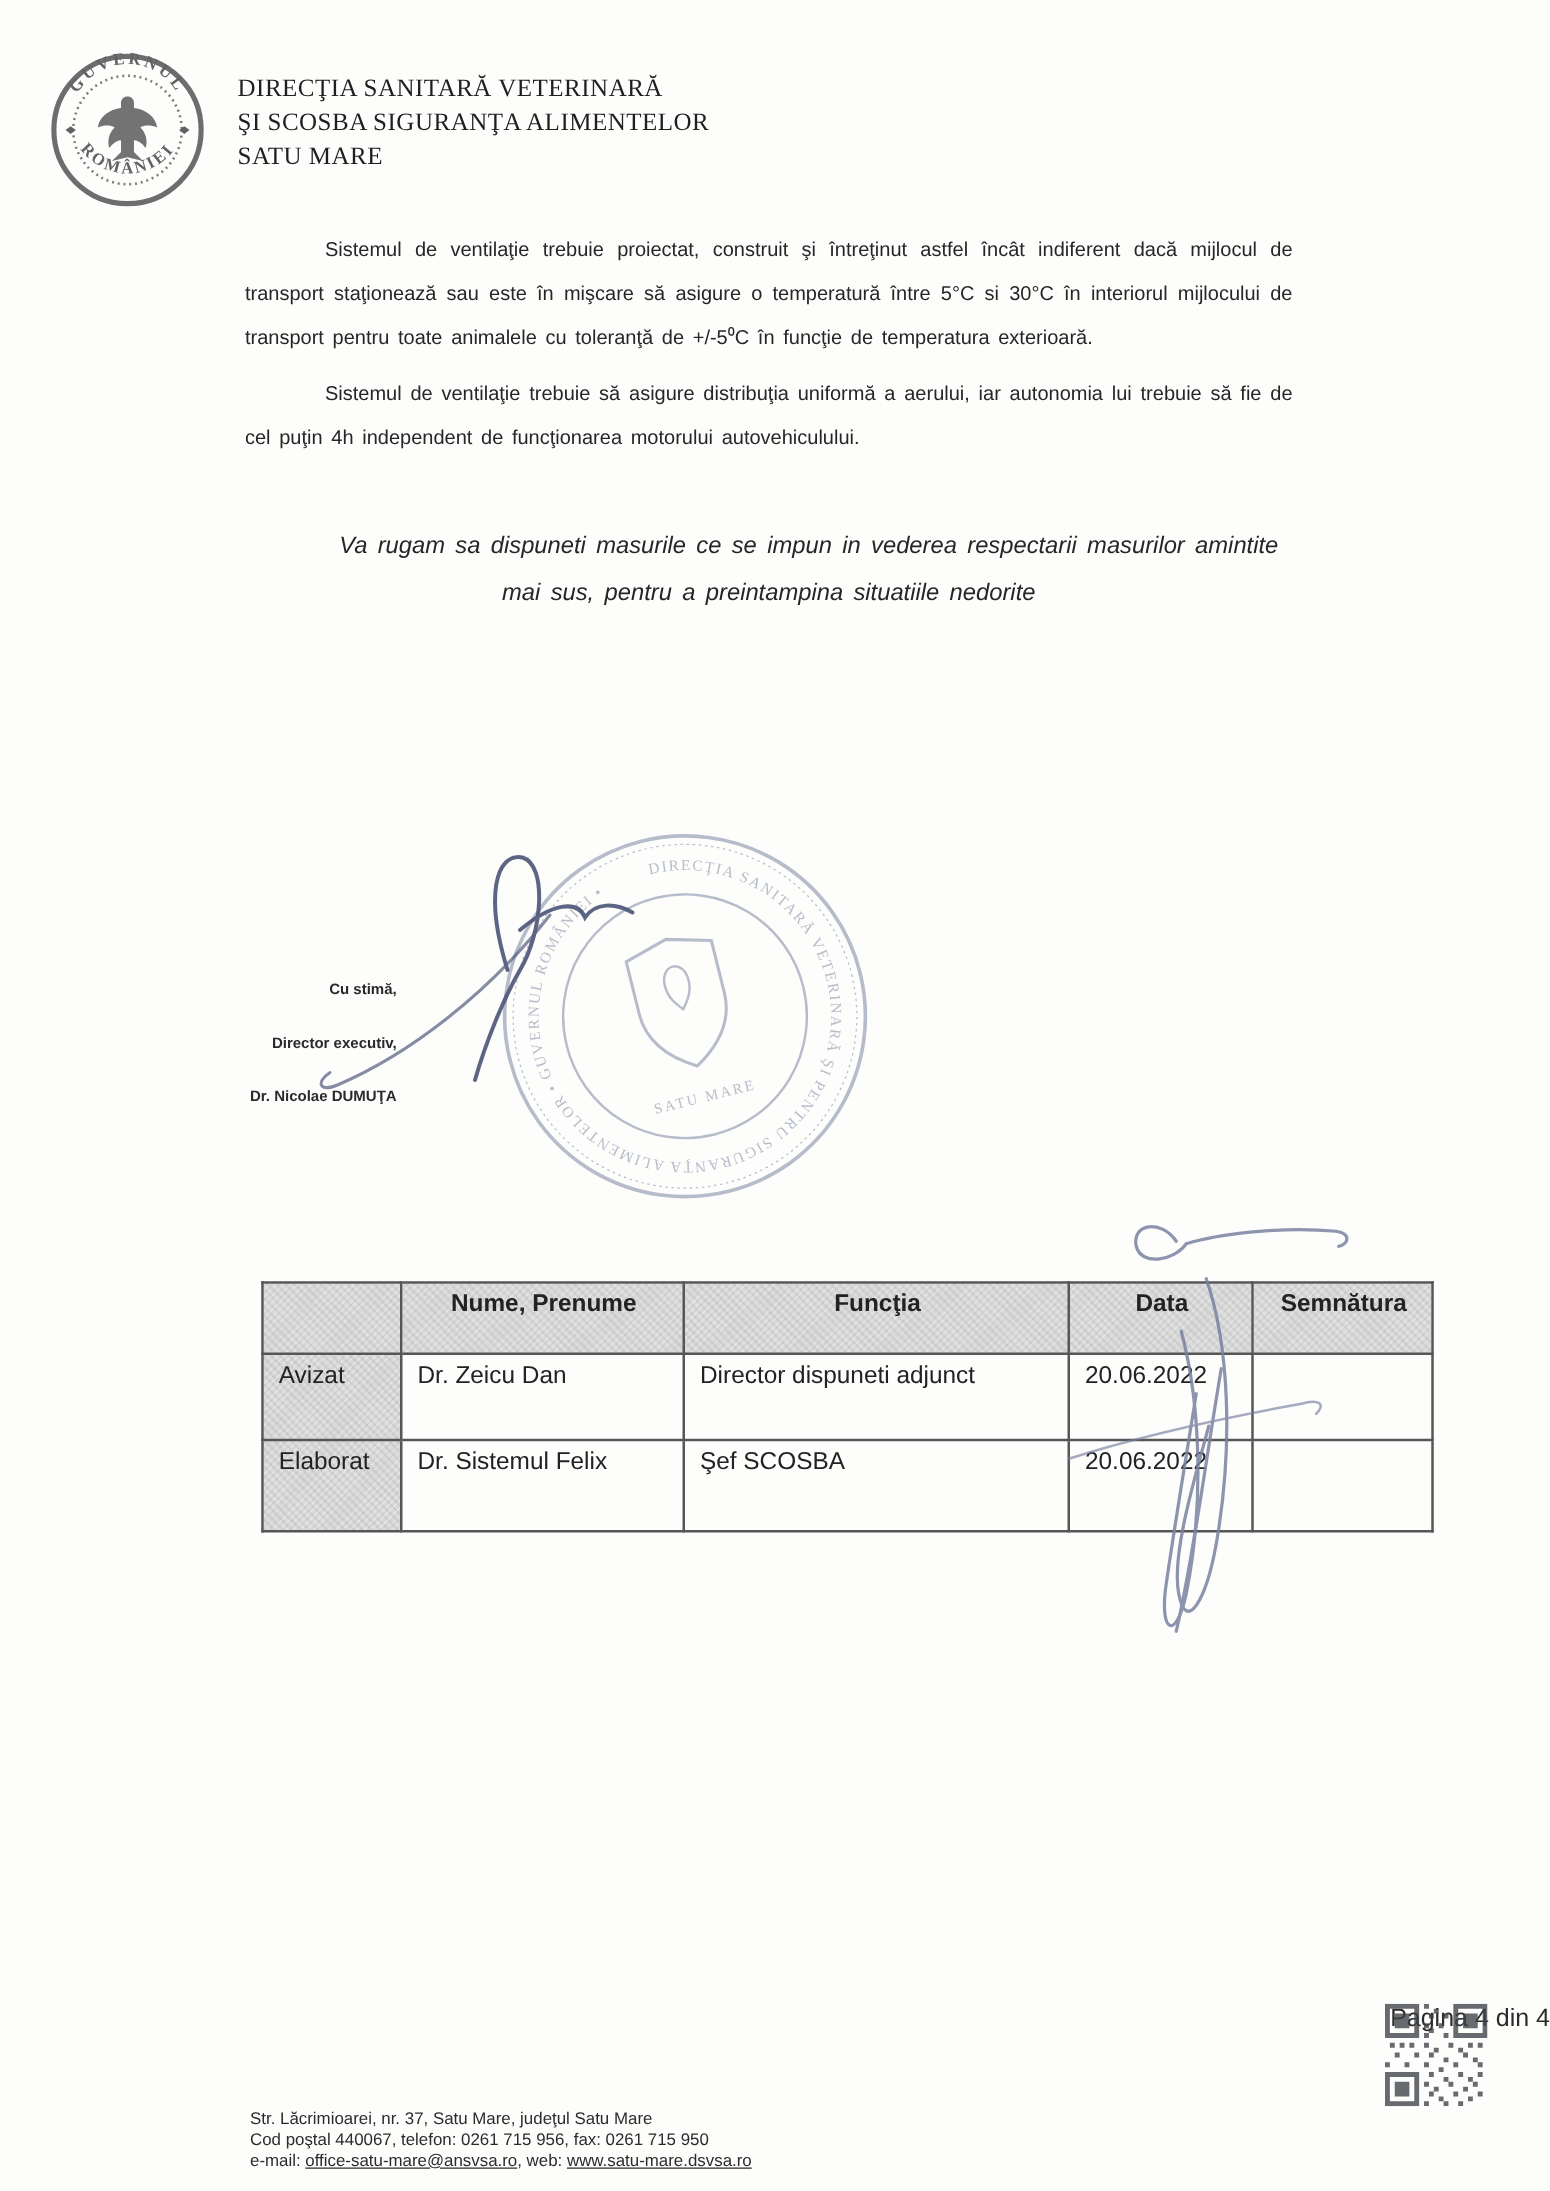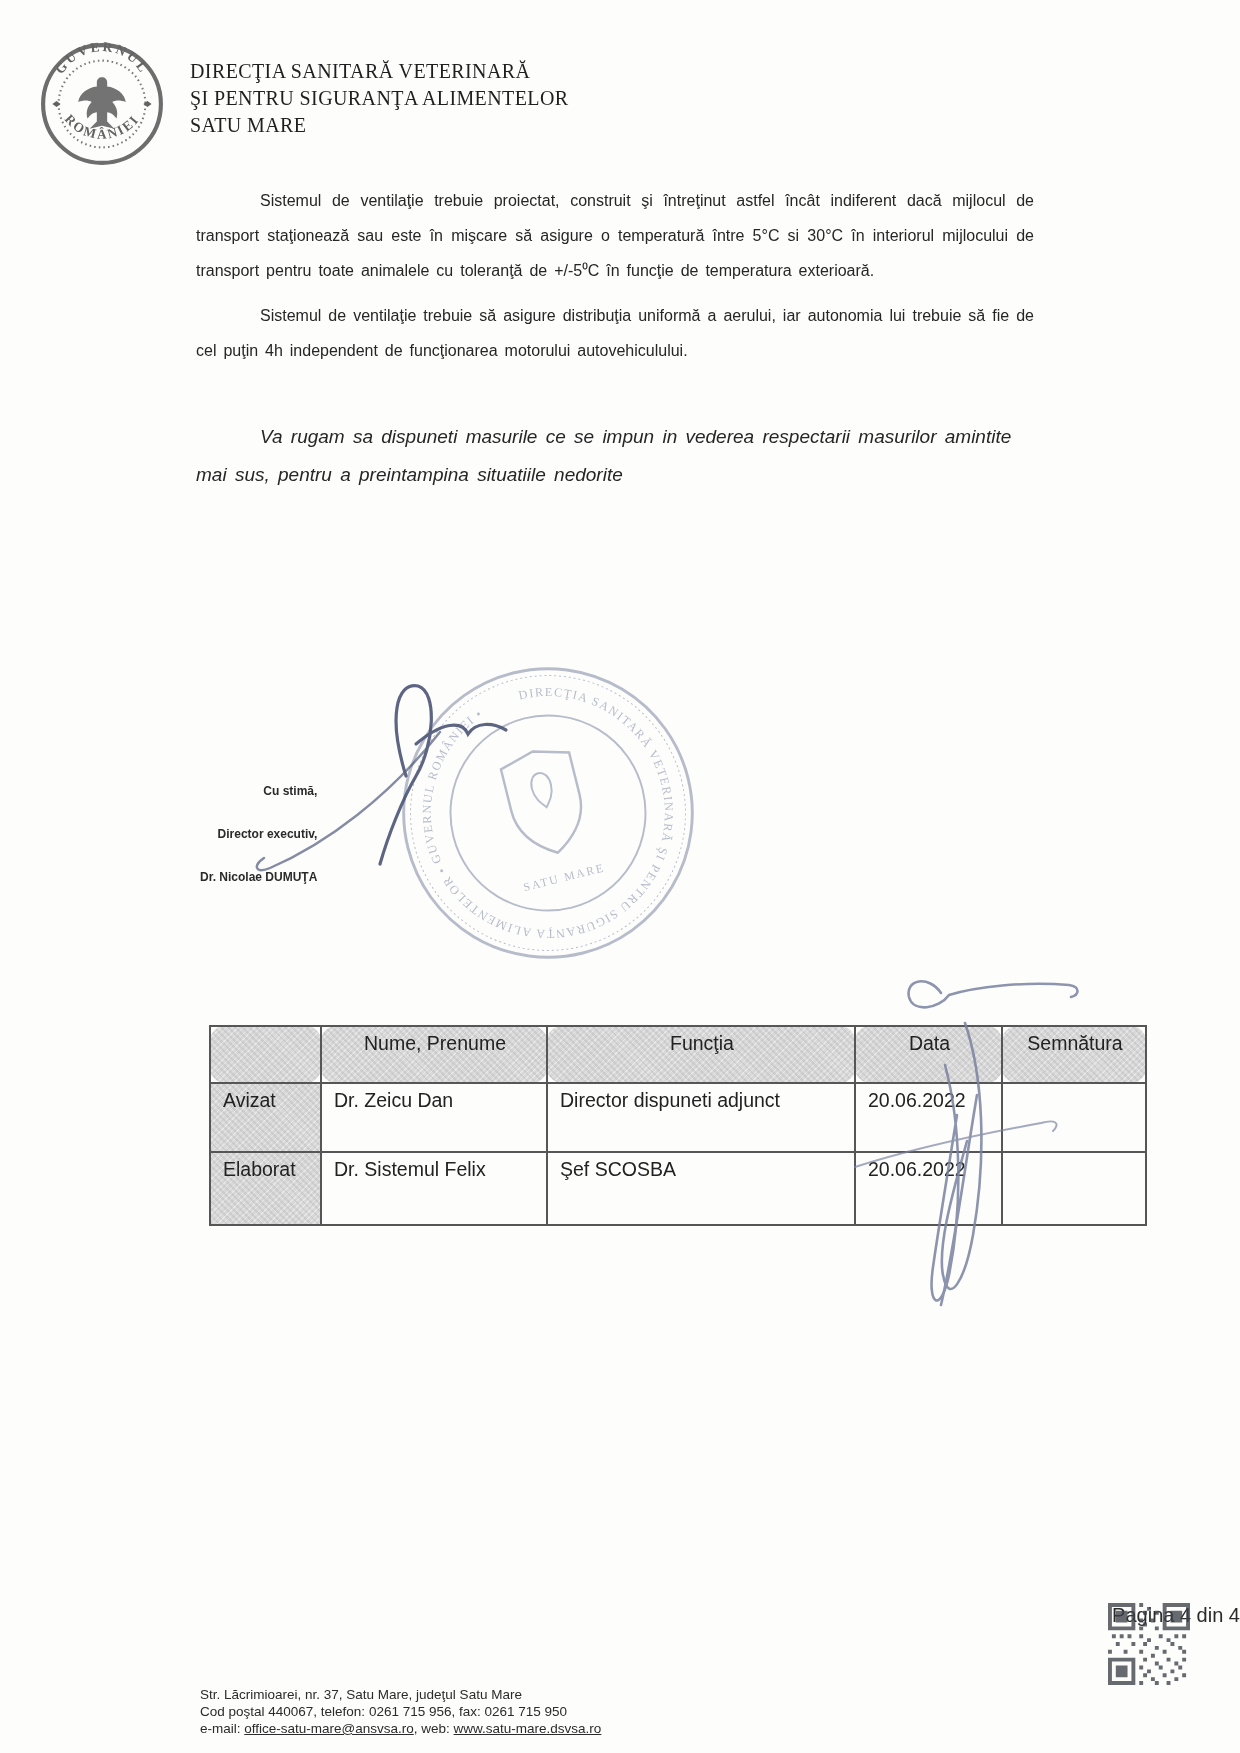--- a/index.html
+++ b/index.html
@@ -16,42 +16,42 @@
     color:#1f1f1f;letter-spacing:.4px;
   }
   
   .content{position:absolute;left:196px;top:183px;width:838px;}
   .para{
     margin:0 0 10px 0;font-size:16px;line-height:35px;
     text-align:justify;word-spacing:2.5px;
   }
   .para.indent{text-indent:64px;}
   .para.note{
-    margin-top:50px;font-style:italic;text-align:left;line-height:38px;
+    margin-top:50px;font-style:italic;text-align:center;line-height:38px;
     font-size:19px;word-spacing:3px;
   }
   
   .closing{position:absolute;left:200px;top:784px;font-size:12px;font-weight:600;color:#2a2a2a;text-align:right;}
   .closing div{margin-bottom:29px;}
   .stamp{
     position:absolute;left:392px;top:652px;width:312px;height:322px;
     opacity:.62;filter:blur(.5px);pointer-events:none;
   }
   .sig-main{position:absolute;left:230px;top:668px;width:420px;height:230px;pointer-events:none;}
   
   .approval{
     position:absolute;left:209px;top:1025px;width:936px;
     border-collapse:collapse;table-layout:fixed;
     font-size:19.5px;color:#222;
   }
   .approval th,.approval td{
     border:2px solid #565656;padding:5px 10px 4px 12px;
     vertical-align:top;overflow:hidden;white-space:nowrap;
   }
-  .approval th{font-weight:400;height:46px;border-radius:15px;}
+  .approval th{font-weight:700;height:46px;}
   .speckle{
     background-color:#d8d8d8;
     background-image:
       repeating-linear-gradient(45deg, rgba(90,90,90,.10) 0 2px, transparent 2px 5px),
       repeating-linear-gradient(-45deg, rgba(255,255,255,.4) 0 1px, transparent 1px 4px);
   }
   .row1 td{height:58px;}
   .row2 td{height:62px;}
   .label-cell{text-align:left;}
   .date-cell{padding-left:14px;}
@@ -86,21 +86,21 @@
     </text>
     <text font-size="13" letter-spacing="2" fill="#4d4d4d" font-weight="bold">
       <textPath href="#sealBot" startOffset="50%" text-anchor="middle">ROMÂNIEI</textPath>
     </text>
     <path d="M12,60 l4,-3 4,3 -4,3 z M100,60 l4,-3 4,3 -4,3 z" fill="#4d4d4d"></path>
     <path fill="#4f4f4f" opacity=".9" d="M60,34 c3,0 5,2 5,5 l0,4 c9,1 17,7 18,15 c-5,-2 -10,-2 -13,0 c4,4 6,10 4,16 c-3,-4 -6,-6 -9,-6 l0,9 7,7 -12,-3 -12,3 7,-7 0,-9 c-3,0 -6,2 -9,6 c-2,-6 0,-12 4,-16 c-3,-2 -8,-2 -13,0 c1,-8 9,-14 18,-15 l0,-4 c0,-3 2,-5 5,-5 z"></path>
   </svg>
 
   <div class="org">
     <div>DIRECŢIA SANITARĂ VETERINARĂ</div>
-    <div>ŞI PENTRU SIGURANŢA ALIMENTELOR</div>
+    <div>ŞI SCOSBA SIGURANŢA ALIMENTELOR</div>
     <div>SATU MARE</div>
   </div>
 
   <div class="content">
     <p class="para indent">Sistemul de ventilaţie trebuie proiectat, construit şi întreţinut astfel încât indiferent dacă mijlocul de transport staţionează sau este în mişcare să asigure o temperatură între 5°C si 30°C în interiorul mijlocului de transport pentru toate animalele cu toleranţă de +/-5⁰C în funcţie de temperatura exterioară.</p>
     <p class="para indent">Sistemul de ventilaţie trebuie să asigure distribuţia uniformă a aerului, iar autonomia lui trebuie să fie de cel puţin 4h independent de funcţionarea motorului autovehiculului.</p>
     <p class="para indent note">Va rugam sa dispuneti masurile ce se impun in vederea respectarii masurilor amintite mai sus, pentru a preintampina situatiile nedorite</p>
   </div>
 
   <div class="closing">

